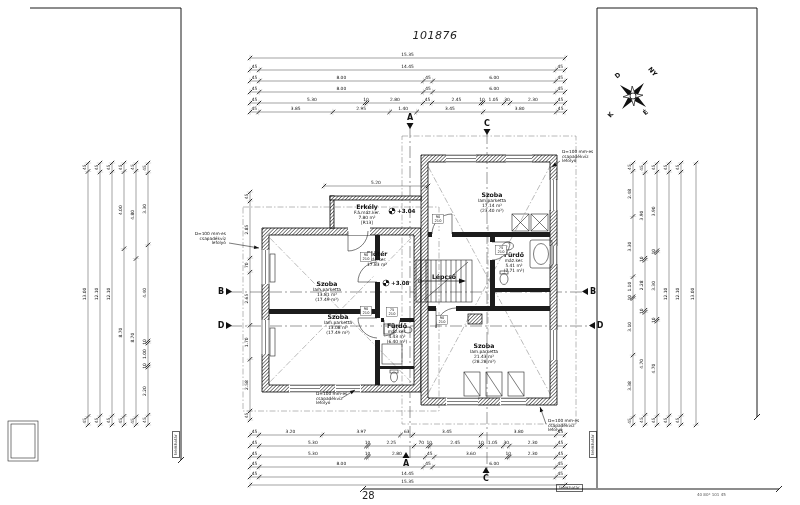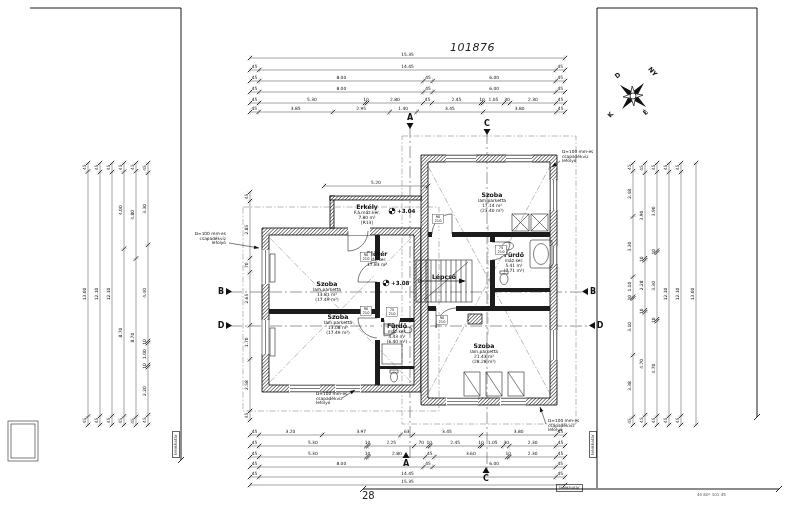--- a/index.html
+++ b/index.html
@@ -1,18 +1,18 @@
 <!DOCTYPE html>
 <html><head>
 <meta charset="utf-8">
 <style>
   html,body{margin:0;padding:0;width:800px;height:505px;background:#fff;overflow:hidden}
   body{position:relative;font-family:"DejaVu Sans",sans-serif;color:#111}
   .abs{position:absolute}
-  #title{left:375px;top:41px;width:120px;text-align:right;font-style:italic;font-size:11px;letter-spacing:.5px;color:#222}
+  #title{left:375px;top:29px;width:120px;text-align:center;font-style:italic;font-size:11px;letter-spacing:.5px;color:#222}
   #houseno{left:362px;top:490px;font-size:10px;color:#222}
   #footnote{left:697px;top:492px;font-size:4px;color:#555}
   .btag{font-size:4px;color:#333;border:.5px solid #666;background:#fff;padding:0 2px;white-space:nowrap;line-height:6px}
   .btag.v{transform:rotate(-90deg);transform-origin:left top}
   svg{position:absolute;left:0;top:0}
   svg text{font-family:"DejaVu Sans",sans-serif}
   .site{stroke:#000;stroke-width:.9}
   .roof{stroke:#828282;stroke-width:.55;fill:none;stroke-dasharray:6 2 1.5 2}
   .wall{fill:url(#h1);stroke:#000;stroke-width:.8;fill-rule:evenodd}
   .iw{fill:#1c1c1c}

